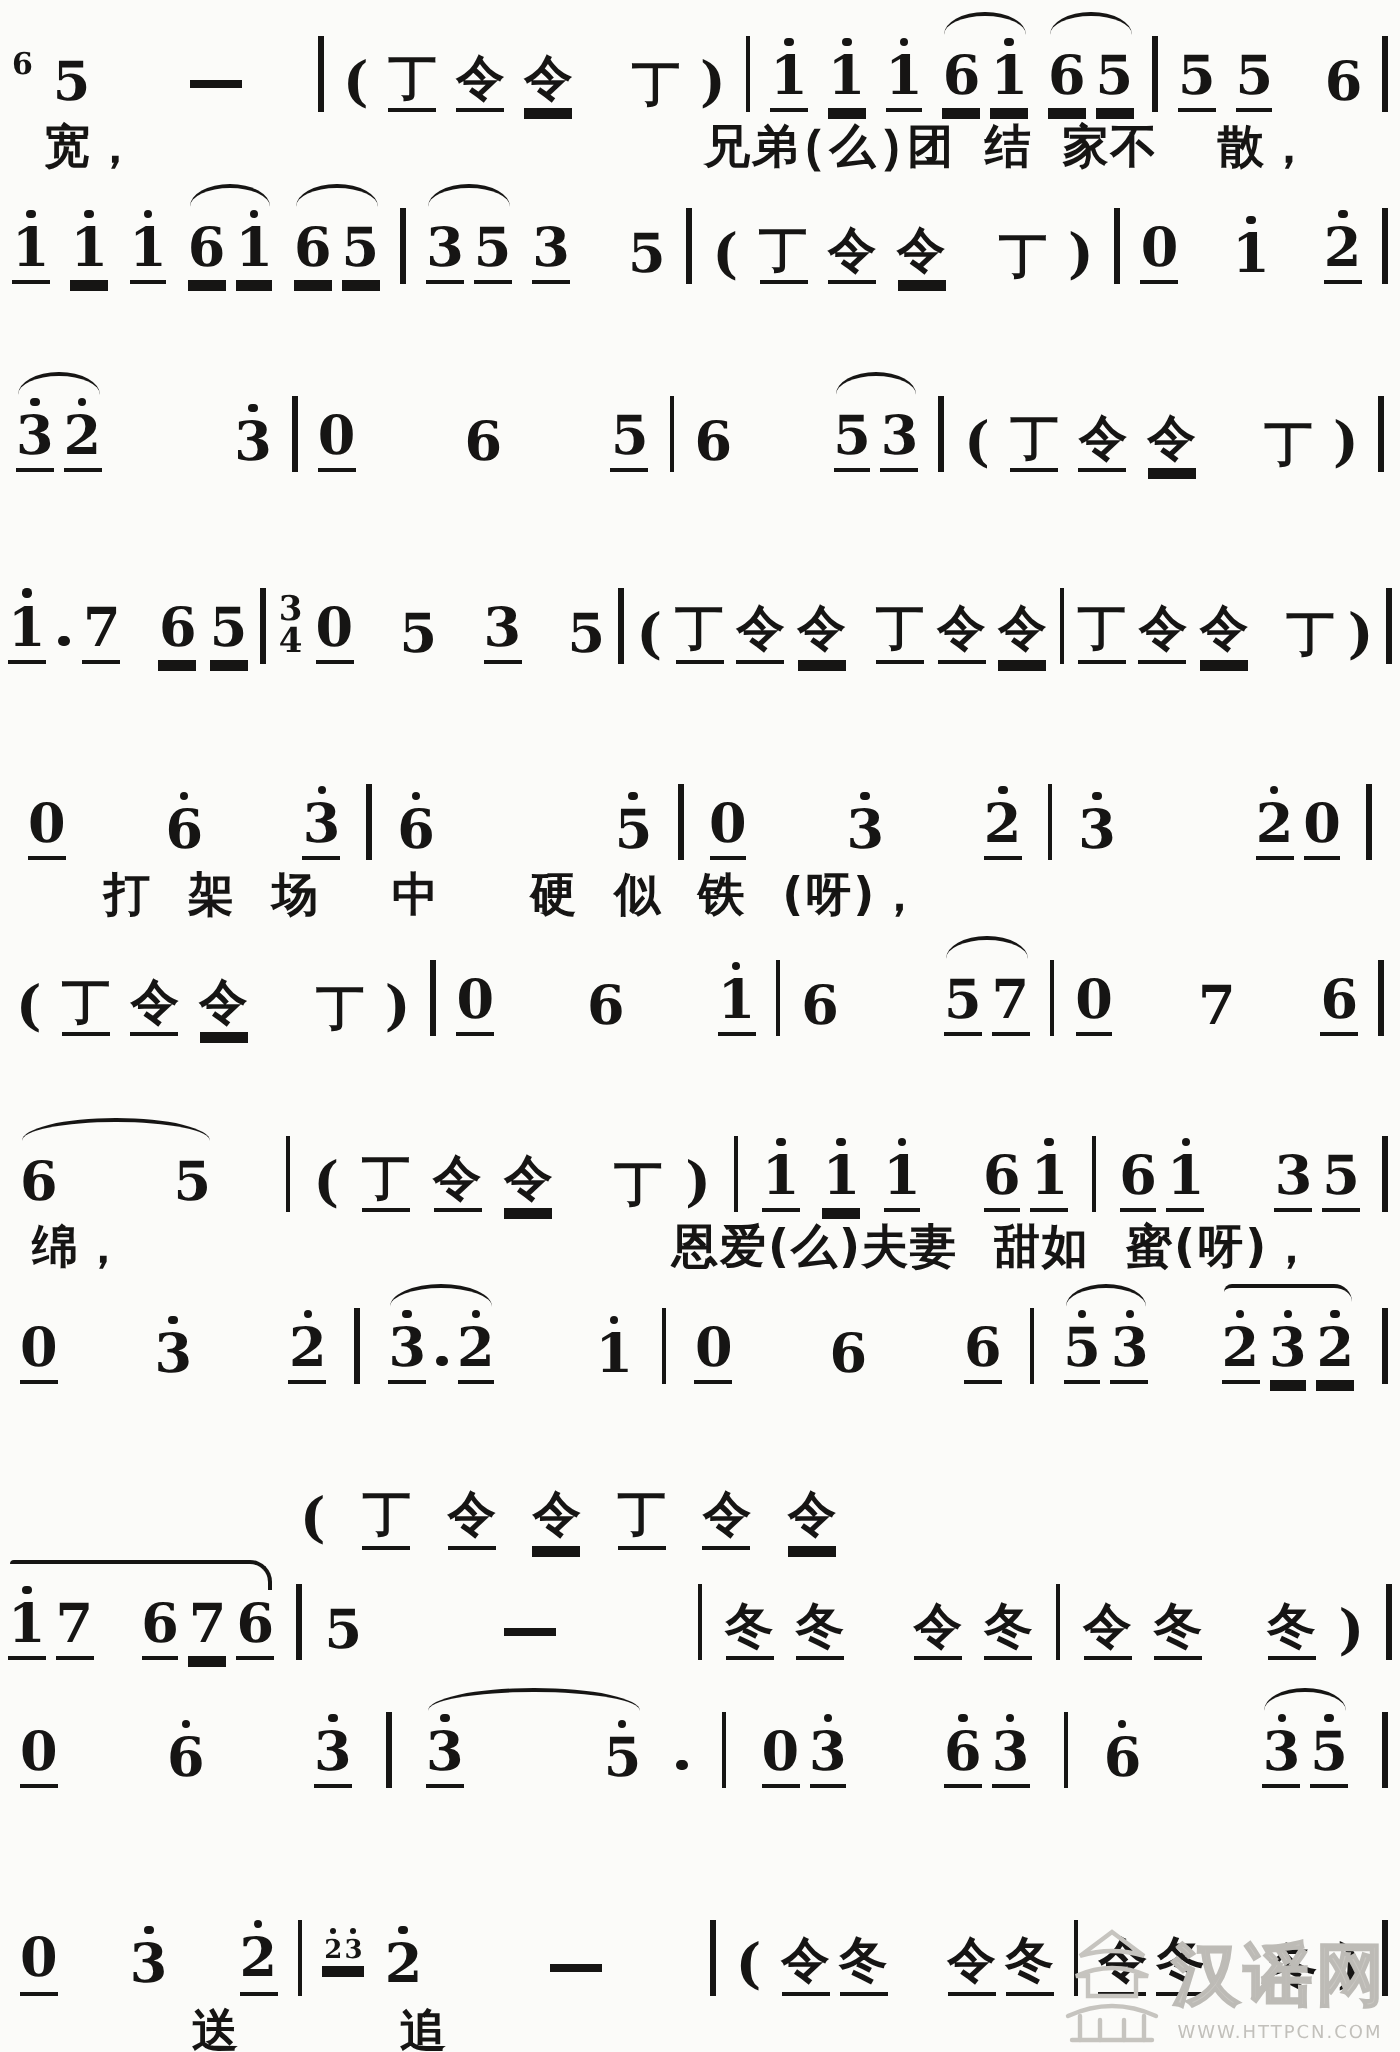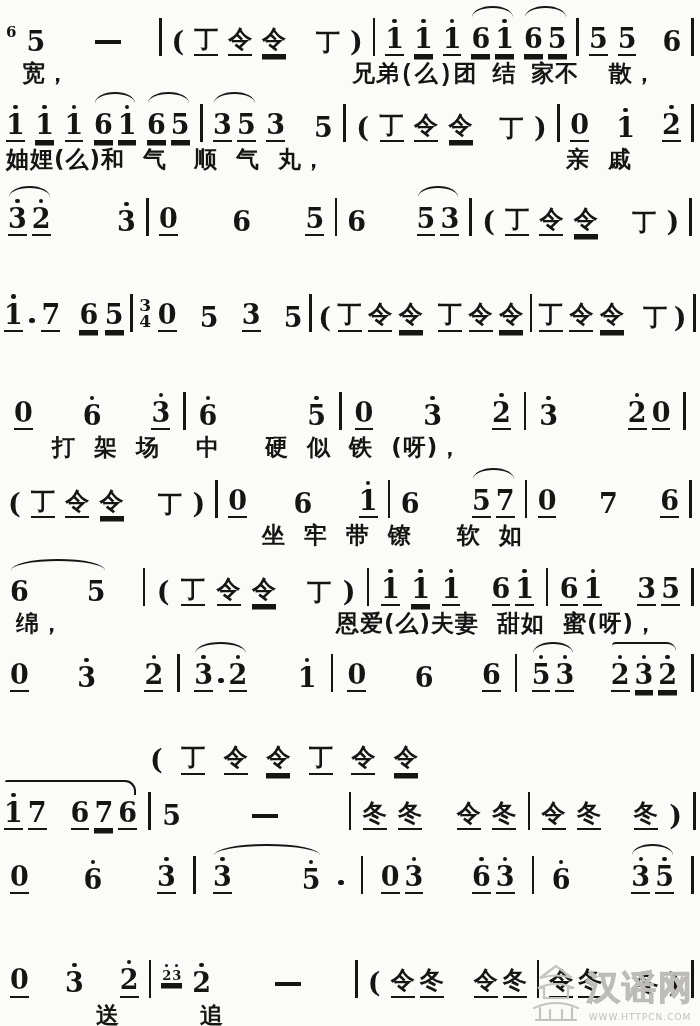--- a/index.html
+++ b/index.html
@@ -283,24 +283,20 @@
             <span class="dotslot">
               <span class="odot"></span>
             </span>
             <span class="glyph u1">2</span>
           </span>
           <span class="note">
             <span class="dotslot"></span>
             <span class="barg"></span>
           </span>
         </div>
-        <div class="lyr">
-          <span class="" style="left: 6px;">妯娌(么)和  气   顺  气  丸，</span>
-          <span class="" style="left: 566px;">亲  戚</span>
-        </div>
       </div>
       <div class="line" style="height: 98px;">
         <div class="notesrow" style="margin-left: 8px; width: 684px;">
           <span class="grp arc">
             <span class="note">
               <span class="dotslot">
                 <span class="odot"></span>
               </span>
               <span class="glyph u1">3</span>
             </span>
@@ -681,23 +677,20 @@
           </span>
           <span class="sp" style="width: 22px;"></span>
           <span class="note">
             <span class="dotslot"></span>
             <span class="glyph u1">6</span>
           </span>
           <span class="note">
             <span class="dotslot"></span>
             <span class="barg"></span>
           </span>
-        </div>
-        <div class="lyr">
-          <span class="" style="left: 262px;">坐  牢  带  镣     软  如</span>
         </div>
       </div>
       <div class="line" style="height: 86px;">
         <div class="notesrow" style="margin-left: 10px; width: 684px;">
           <span class="grp arc">
             <span class="note">
               <span class="dotslot"></span>
               <span class="glyph">6</span>
             </span>
             <span class="sp" style="width: 48px;"></span>

